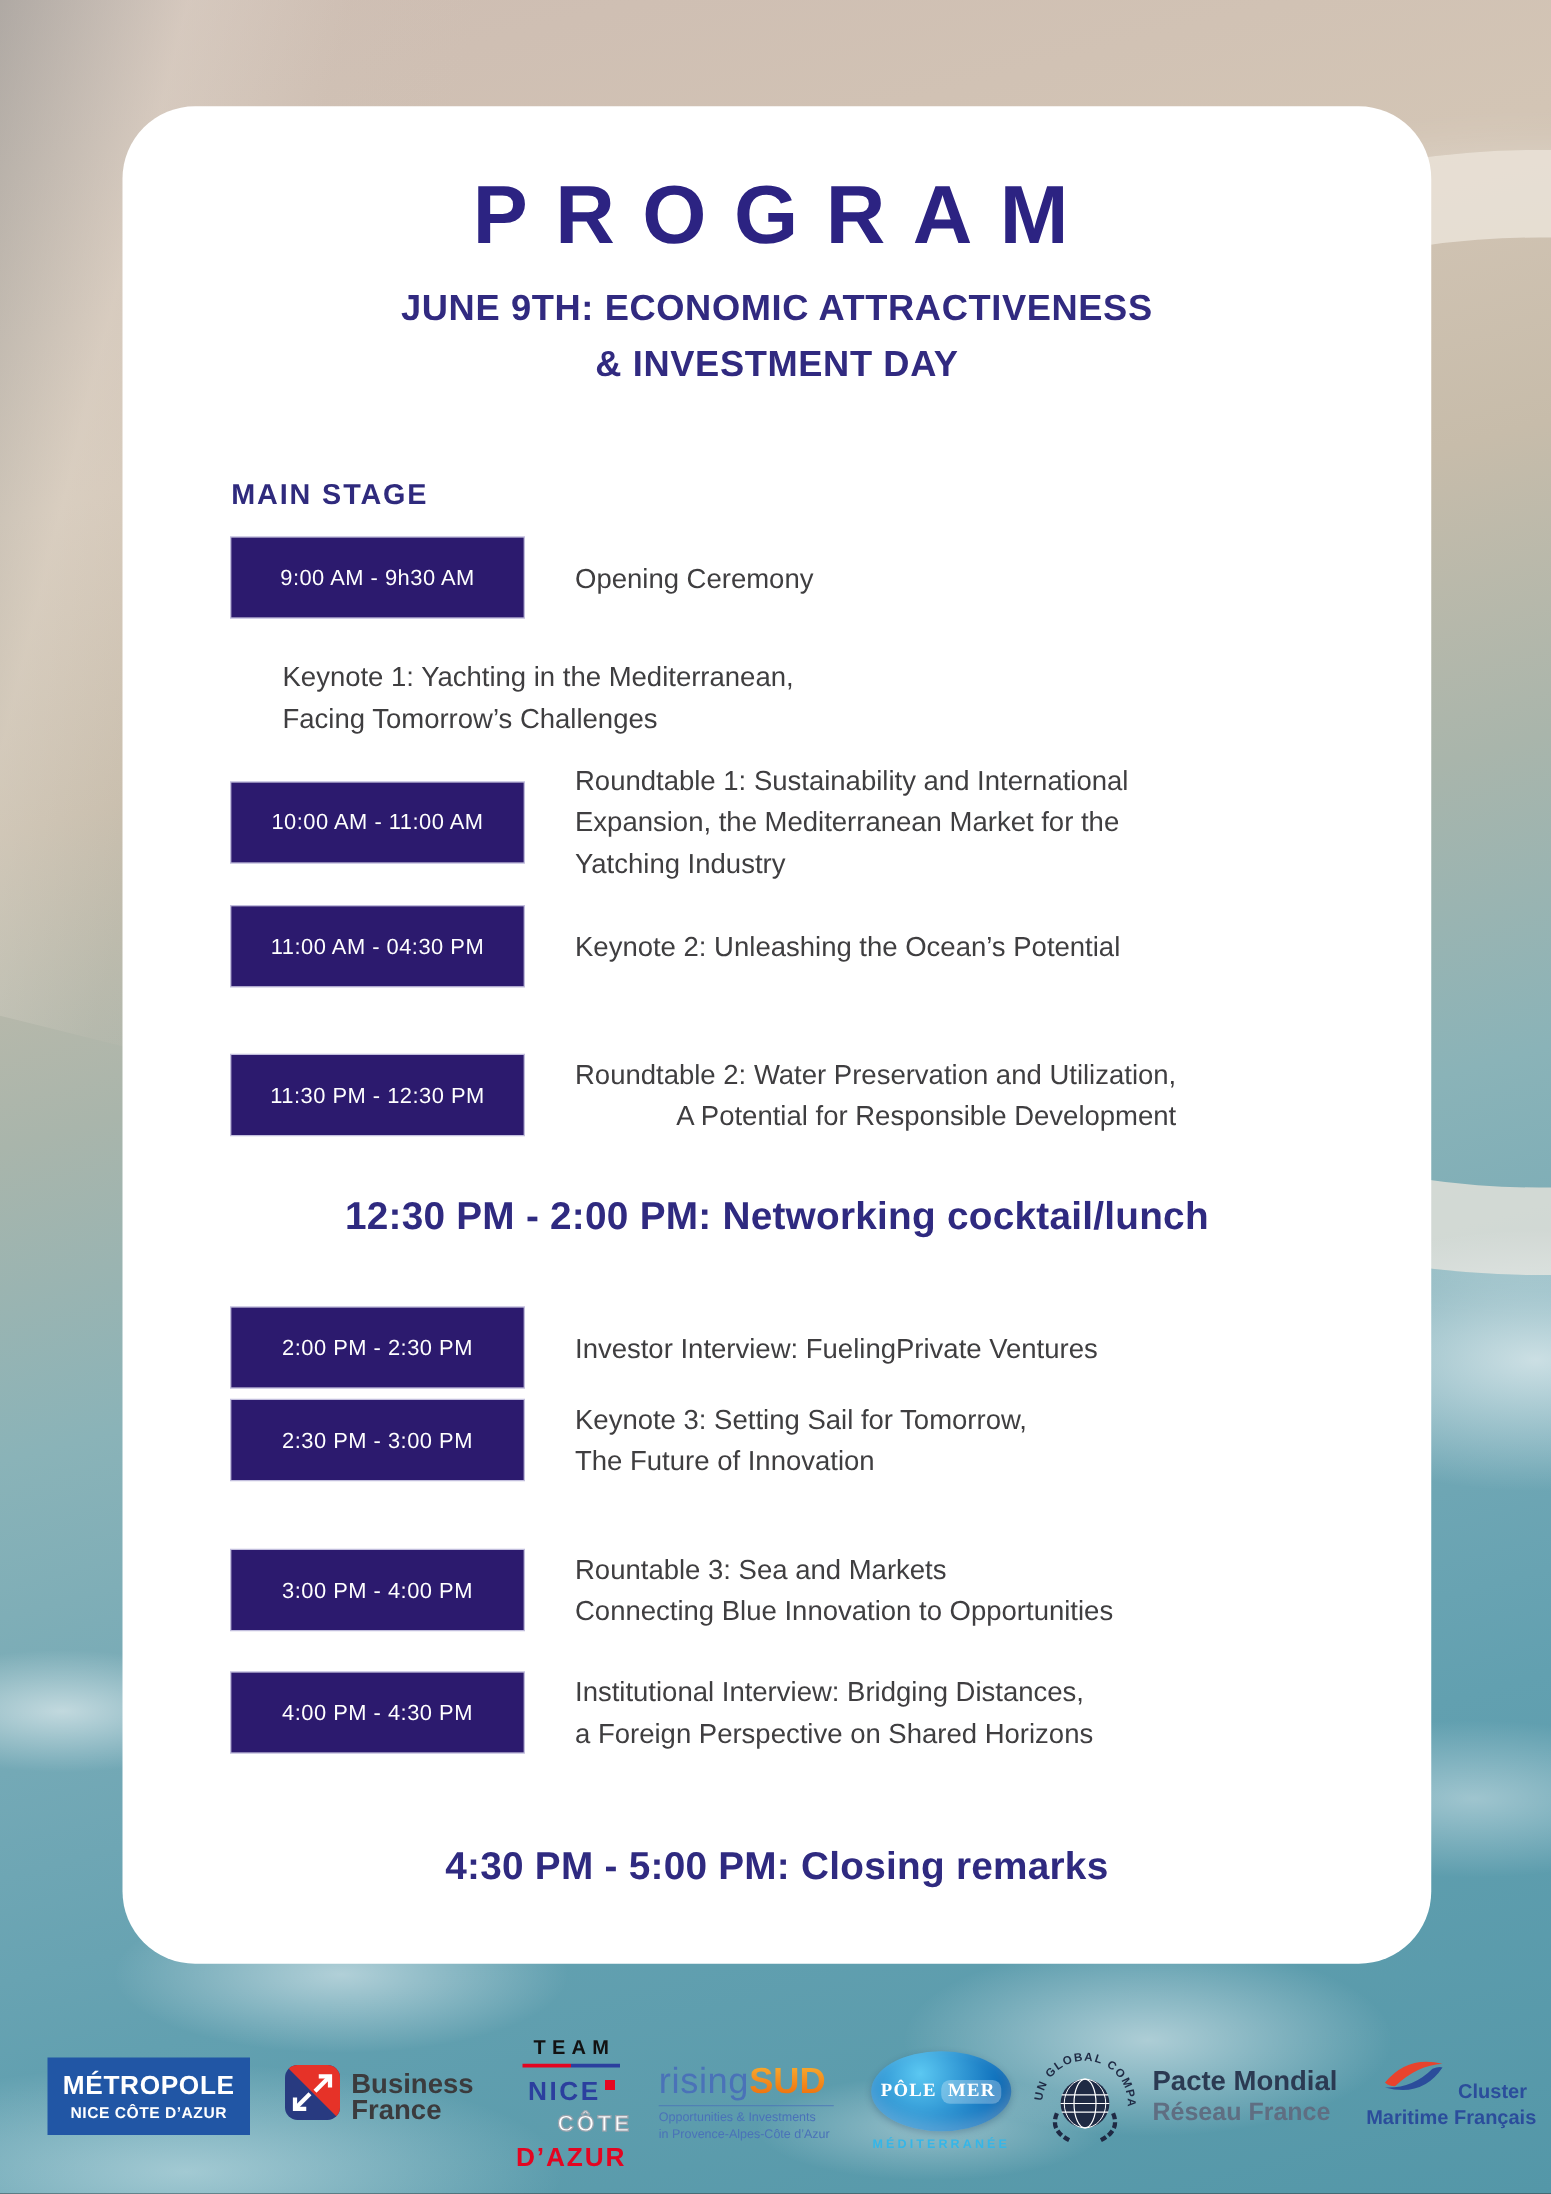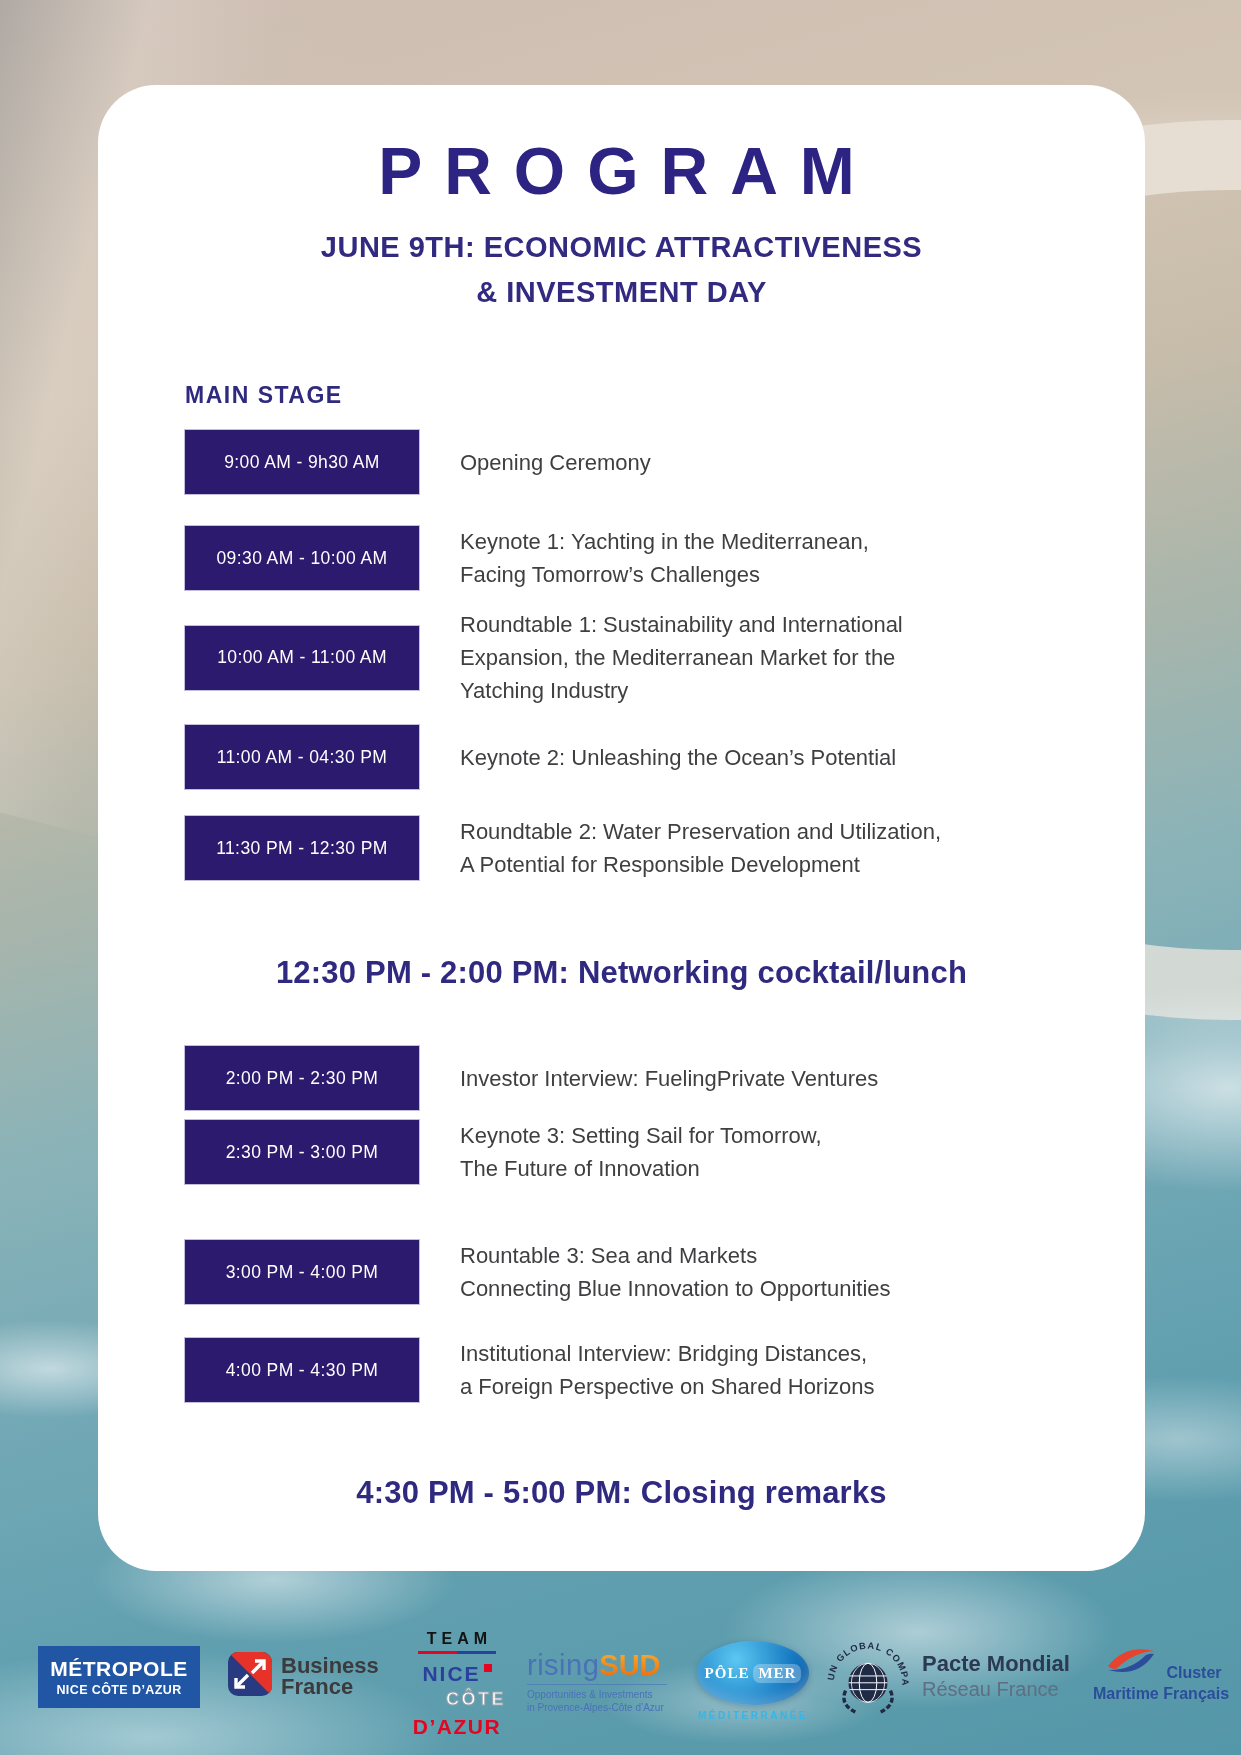--- a/index.html
+++ b/index.html
@@ -30,21 +30,21 @@
   .subtitle{position:absolute;left:0;top:140px;width:100%;text-align:center;white-space:pre-line;
     font-size:29px;line-height:45px;font-weight:800;letter-spacing:.5px;color:#312a80;}
   .stage{position:absolute;left:87px;top:297px;font-size:23px;font-weight:700;letter-spacing:1.5px;color:#2f2a7d;}
 
   .row{position:absolute;left:87px;display:flex;align-items:center;}
   .pill{flex:none;width:234px;height:64px;background:#2c1a6e;outline:1px solid rgba(120,110,180,.45);
     display:flex;align-items:center;justify-content:center;
     color:#ffffff;font-size:17.5px;letter-spacing:.4px;white-space:nowrap;}
   .desc{margin-left:41px;font-size:22px;line-height:33px;color:#3f3e40;white-space:pre-line;}
   .r1{top:352px;height:50px;} .r2{top:440px;height:66px;} .r3{top:523px;height:99px;}
-  .r4{top:647px;height:50px;} .r5{top:730px;height:66px;}
+  .r4{top:647px;height:50px;} .r5{top:758px;height:66px;text-align:right;}
   .r6{top:968px;height:50px;} .r7{top:1034px;height:66px;} .r8{top:1154px;height:66px;} .r9{top:1252px;height:66px;}
 
   .break-heading,.closing-heading{position:absolute;left:0;width:100%;text-align:center;
     font-size:31px;font-weight:800;letter-spacing:.2px;color:#2f2a80;}
   .break-heading{top:870px;} .closing-heading{top:1390px;}
 
   
   .logo{position:absolute;}
   .lg-metropole{left:38px;top:1646px;width:162px;height:62px;background:#2156a5;color:#fff;
     display:flex;flex-direction:column;align-items:center;justify-content:center;}
@@ -76,21 +76,21 @@
      background:radial-gradient(circle at 35% 28%,#5bc8f2,#1173be 70%,#0a4f92);
      box-shadow:inset 0 -6px 12px rgba(255,255,255,.25), 0 2px 6px rgba(0,40,80,.25);
      display:flex;align-items:center;justify-content:center;gap:4px;font-family:Liberation Serif, serif;}
   .lg-polemer .pole{color:#fff;font-size:15px;font-weight:800;letter-spacing:1px;}
   .lg-polemer .mer{color:#fff;font-size:15px;font-weight:800;letter-spacing:1px;background:rgba(255,255,255,.28);
      border-radius:7px;padding:1px 5px;}
   .lg-polemer .med{margin-top:5px;font-size:10px;font-weight:700;letter-spacing:2.5px;color:#35b6e8;}
 
   .lg-ungc{left:824px;top:1632px;display:flex;align-items:center;gap:10px;}
   .lg-ungc .t1{font-size:22px;font-weight:700;color:#2b3a52;line-height:26px;}
-  .lg-ungc .t2{font-size:20px;font-weight:400;color:#5f6e82;line-height:24px;}
+  .lg-ungc .t2{font-size:20px;font-weight:700;color:#5f6e82;line-height:24px;}
 
   .lg-cluster{left:1086px;top:1642px;width:150px;display:flex;flex-direction:column;align-items:center;}
   .lg-cluster .row1{display:flex;align-items:flex-end;gap:4px;}
   .lg-cluster .c1{font-size:16px;font-weight:600;color:#2b4d9b;padding-bottom:2px;}
   .lg-cluster .c2{font-size:16px;font-weight:600;color:#2b4d9b;margin-top:1px;}
 </style>
 </head>
 <body>
 
 <div class="page">
@@ -103,21 +103,20 @@
     <div class="title">PROGRAM</div>
     <div class="subtitle">JUNE 9TH: ECONOMIC ATTRACTIVENESS
 &amp; INVESTMENT DAY</div>
     <div class="stage">MAIN STAGE</div>
 
     <div class="row r1">
       <div class="pill">9:00 AM - 9h30 AM</div>
       <div class="desc">Opening Ceremony</div>
     </div>
     <div class="row r2">
-      <div class="pill">09:30 AM - 10:00 AM</div>
       <div class="desc">Keynote 1: Yachting in the Mediterranean,
 Facing Tomorrow’s Challenges</div>
     </div>
     <div class="row r3">
       <div class="pill">10:00 AM - 11:00 AM</div>
       <div class="desc">Roundtable 1: Sustainability and International
 Expansion, the Mediterranean Market for the
 Yatching Industry</div>
     </div>
     <div class="row r4">

